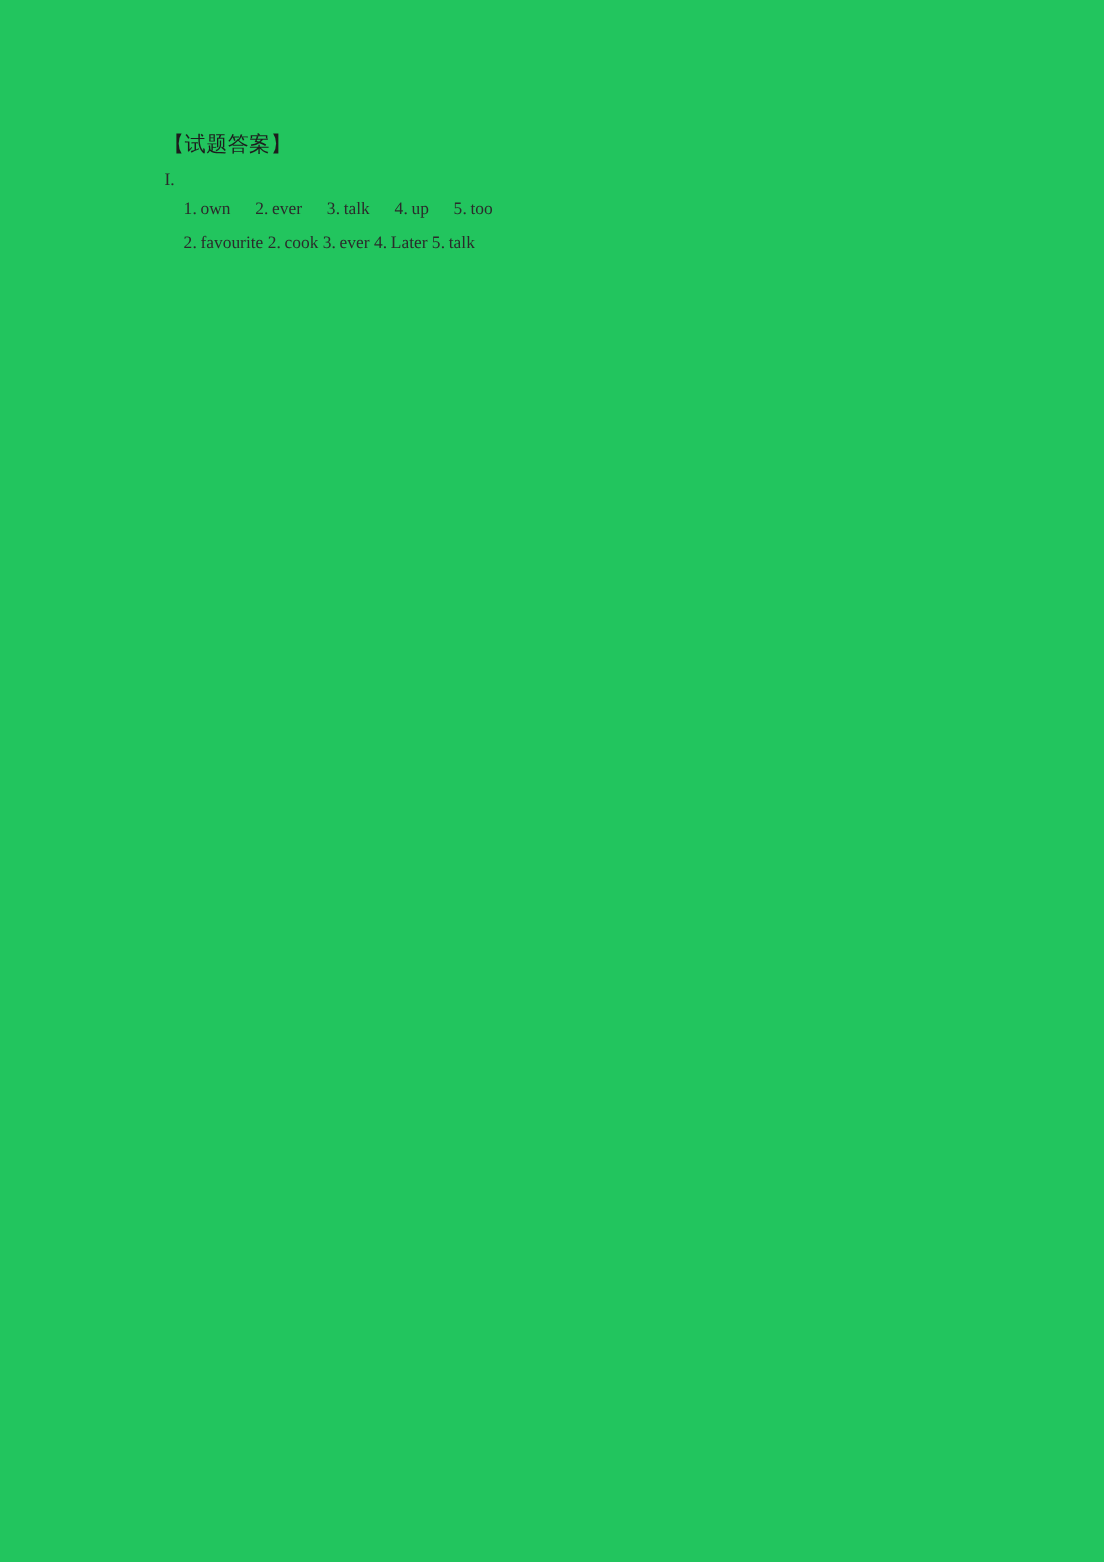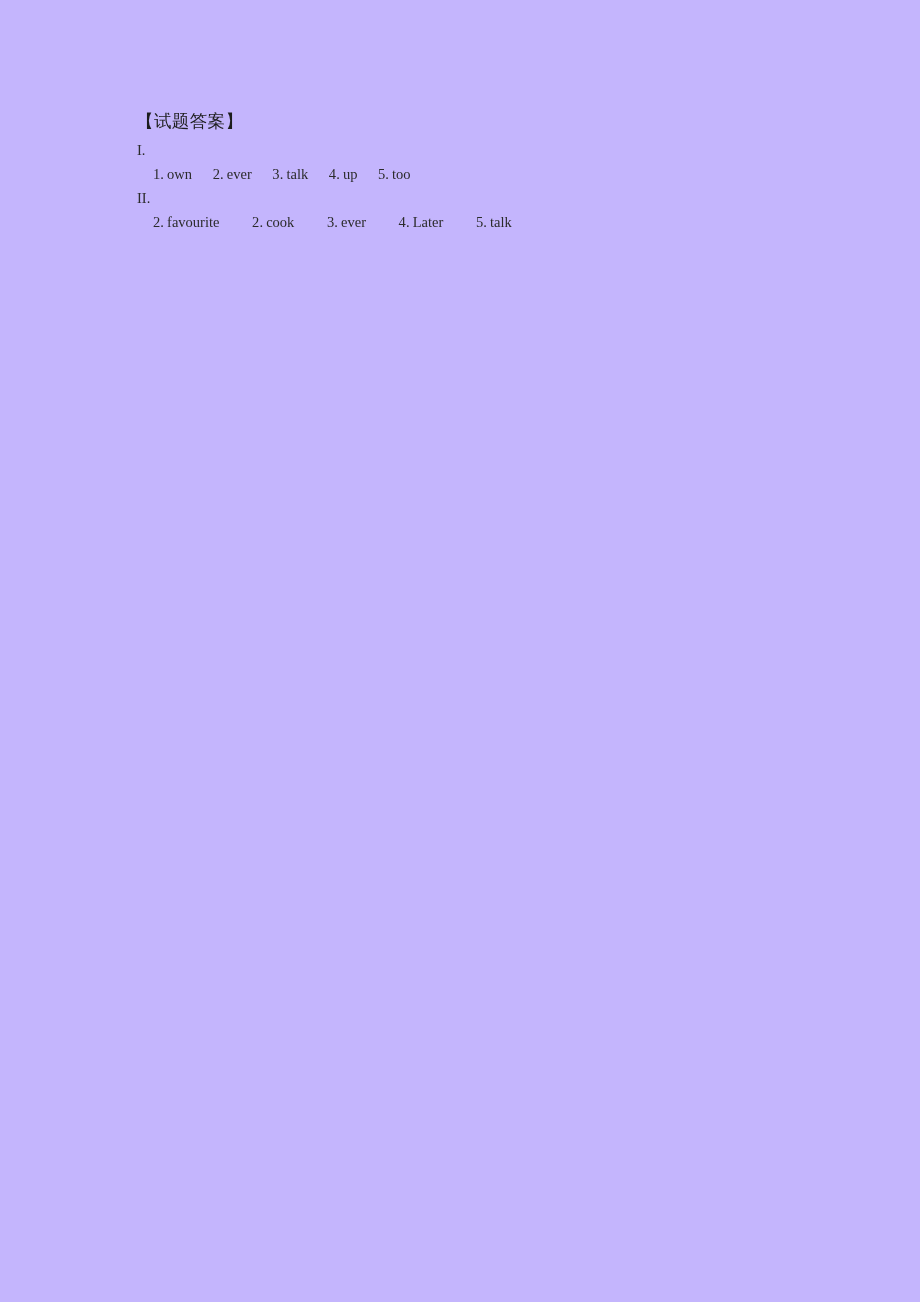--- a/index.html
+++ b/index.html
@@ -13,21 +13,21 @@
     height: 1302px;
     position: relative;
     font-family: "Liberation Serif", "DejaVu Serif", serif;
     color: #2b2b2b;
     -webkit-font-smoothing: antialiased;
   }
 
   .page {
     position: absolute;
     inset: 0;
-    background: #c4b5fd;
+    background: #22c55e;
     overflow: hidden;
   }
 
   
   .doc-title {
     position: absolute;
     left: 136px;
     top: 110px;
     font-size: 17.5px;
     line-height: 22px;
@@ -66,21 +66,21 @@
     text-align: center;
   }
 
   .answer-item {
     display: inline-block;
     white-space: nowrap;
   }
   
   .gap-narrow .answer-item + .answer-item { margin-left: 17px; }
   
-  .gap-wide .answer-item + .answer-item { margin-left: 29px; }
+  .gap-wide .answer-item + .answer-item { }
 
   .answer-num { letter-spacing: 0.1px; }
   .answer-word { margin-left: 3px; }
 </style>
 </head>
 <body>
 
 <div class="page">
 
   <div class="doc-title">【试题答案】</div>
@@ -100,21 +100,20 @@
       <span class="answer-item">
         <span class="answer-num">4.</span><span class="answer-word">up</span>
       </span>
       <span class="answer-item">
         <span class="answer-num">5.</span><span class="answer-word">too</span>
       </span>
     </span>
   </div>
 
   <div class="section section-2">
-    <span class="section-label">II.</span>
     <span class="answer-line gap-wide">
       <span class="answer-item">
         <span class="answer-num">2.</span><span class="answer-word">favourite</span>
       </span>
       <span class="answer-item">
         <span class="answer-num">2.</span><span class="answer-word">cook</span>
       </span>
       <span class="answer-item">
         <span class="answer-num">3.</span><span class="answer-word">ever</span>
       </span>

